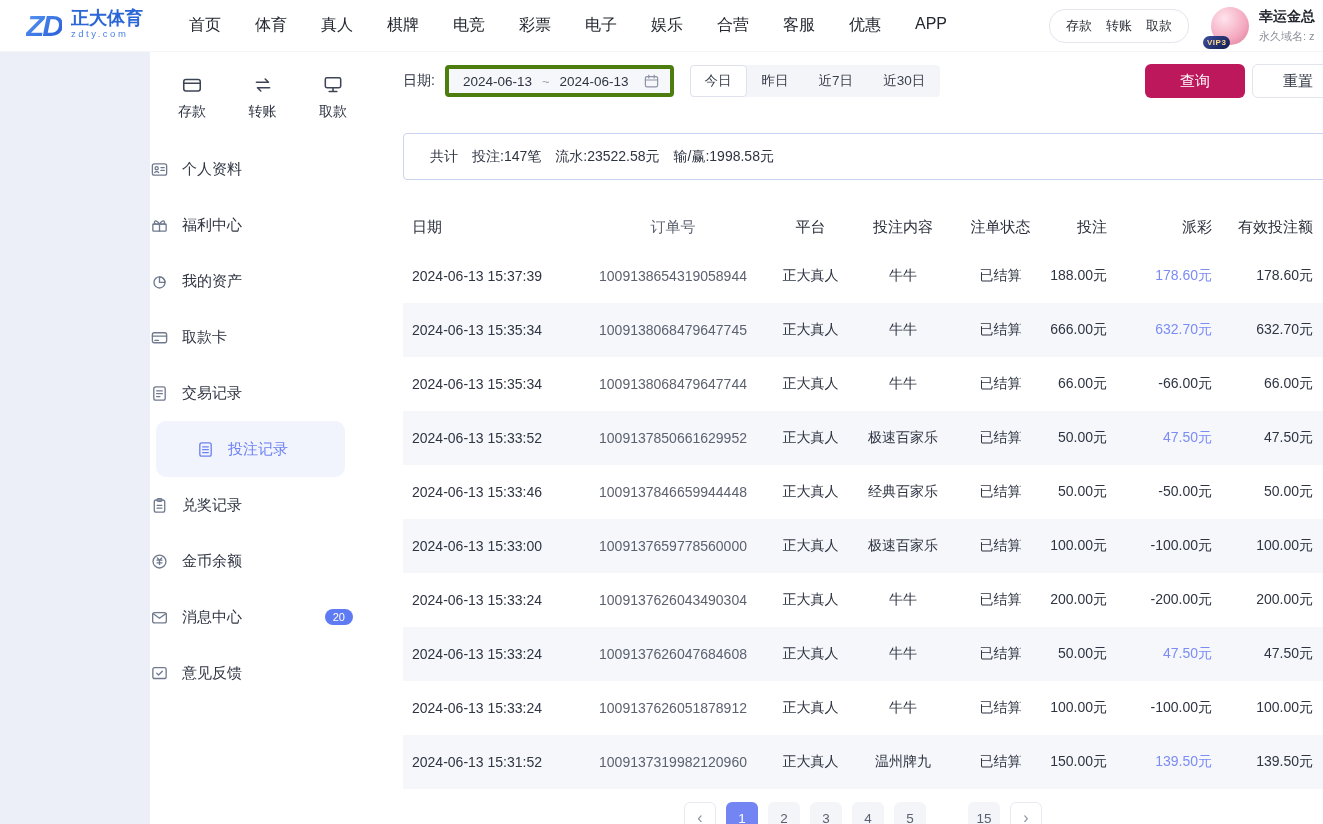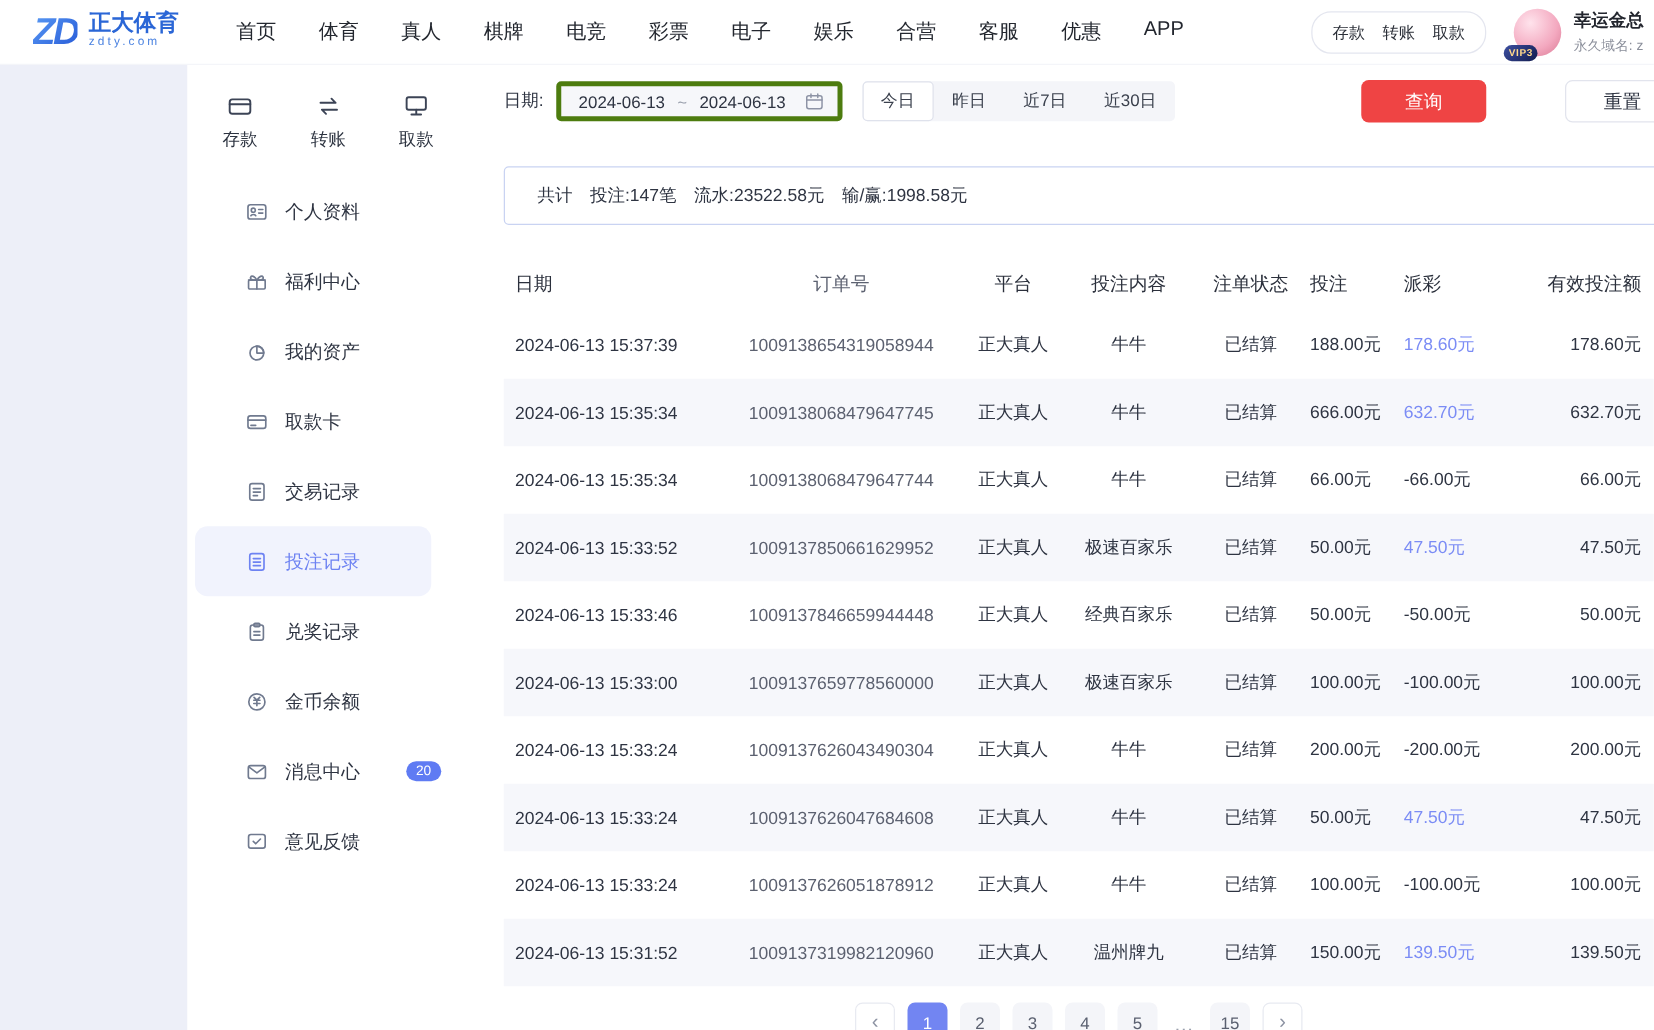--- a/index.html
+++ b/index.html
@@ -29,55 +29,55 @@
 .user-name{font-size:14px;font-weight:700;color:#23262e;white-space:nowrap}
 .user-domain{font-size:11px;color:#8b8f9b;margin-top:3px;white-space:nowrap}
 
 .left-strip{position:absolute;top:52px;left:0;width:150px;bottom:0;background:#edeff8}
 .sidebar{position:absolute;top:52px;left:150px;width:225px;bottom:0;background:#fff}
 .quick-row{display:flex;justify-content:space-between;padding:22px 28px 0 28px}
 .quick-item{display:flex;flex-direction:column;align-items:center;gap:7px;cursor:pointer;color:#3c4456}
 .quick-item .icn{width:22px;height:22px}
 .quick-label{font-size:14px;color:#2c3340}
 .menu{margin-top:20px}
-.menu-item{position:relative;display:flex;align-items:center;height:56px;padding-left:46px;gap:13px;cursor:pointer}
+.menu-item{position:relative;display:flex;align-items:center;height:56px;gap:13px;cursor:pointer}
 .menu-item .icn{width:19px;height:19px;color:#707a8f;flex:none}
 .menu-label{font-size:15px;color:#2e3442}
 .menu-item.active{background:#f1f3fd;border-radius:10px;margin:0 30px 0 6px;padding-left:40px}
 .menu-item.active .icn,.menu-item.active .menu-label{color:#6d82f2}
 .menu-badge{position:absolute;right:22px;background:#5f7bf3;color:#fff;font-size:11px;border-radius:9px;padding:2px 8px}
 
 .main{position:absolute;top:52px;left:375px;right:0;bottom:0;background:#fff}
 .filters{position:absolute;top:12px;left:28px;height:34px;display:flex;align-items:center}
 .date-label{font-size:14px;color:#2e3442;margin-right:10px}
 .date-range{display:flex;align-items:center;gap:10px;background:#f6f7fa;border:4px solid #4d7c0f;
   border-radius:4px;height:32px;padding:0 10px 0 14px;cursor:pointer}
 .date-value{font-size:13.5px;color:#2e3442}
 .date-sep{color:#9aa0ad;font-size:13px}
 .cal-icn{width:17px;height:17px;color:#8d93a5;margin-left:4px}
 .range-group{display:flex;margin-left:16px;background:#f4f5f9;border-radius:4px}
 .range-btn{height:32px;padding:0 14px;display:flex;align-items:center;font-size:13.5px;color:#3a404d;
   cursor:pointer;border-radius:4px;border:1px solid transparent;white-space:nowrap}
 .range-btn.active{background:#fff;border-color:#dfe2ec}
-.btn-search{position:absolute;left:714px;top:12px;width:100px;height:34px;background:#ef4444;color:#fff;
+.btn-search{position:absolute;left:770px;top:12px;width:100px;height:34px;background:#be185d;color:#fff;
   font-size:15px;border:none;border-radius:6px;display:flex;align-items:center;justify-content:center;cursor:pointer}
 .btn-reset{position:absolute;left:877px;top:12px;width:92px;height:34px;background:#fff;color:#2e3442;
   font-size:15px;border:1px solid #e2e4ed;border-radius:6px;display:flex;align-items:center;justify-content:center;cursor:pointer}
 .summary{position:absolute;left:28px;top:81px;width:1000px;height:47px;border:1px solid #c9d3f2;border-radius:4px;
   display:flex;align-items:center;padding-left:26px;gap:14px;font-size:14px;color:#2e3442;background:#fff}
 
 .table{position:absolute;left:28px;top:153px;width:920px}
 .t-head,.t-row{display:grid;grid-template-columns:175px 190px 85px 100px 95px 75px 105px 95px;align-items:center}
 .t-head{height:44px;font-size:15px;color:#2b303c}
 .t-row{height:54px;font-size:14px;color:#2e3442}
 .t-row.alt{background:#f6f7fb}
 .c1{padding-left:9px;text-align:left}
 .c2,.c3,.c4,.c5{text-align:center}
 .c2{color:#5c6170}
-.c6,.c7{padding-right:16px}
+.c6,.c7{text-align:right;padding-right:16px}
 .c8{text-align:right;padding-right:10px}
 .payout-pos{color:#7b8cf5}
 
 .pagination{position:absolute;left:28px;top:750px;width:920px;display:flex;justify-content:center;gap:10px}
 .page-btn{min-width:32px;height:32px;border-radius:6px;background:#f4f5f9;color:#5a6070;font-size:13.5px;
   display:flex;align-items:center;justify-content:center;cursor:pointer;padding:0 6px}
 .page-btn.active{background:#7285f2;color:#fff}
 .page-btn.nav-btn{background:#fff;border:1px solid #e8eaf1;color:#8d93a3;font-size:16px}
 .page-ellipsis{width:22px;display:flex;align-items:flex-end;justify-content:center;color:#9aa0ad;padding-bottom:4px}
 .icn{display:block}

